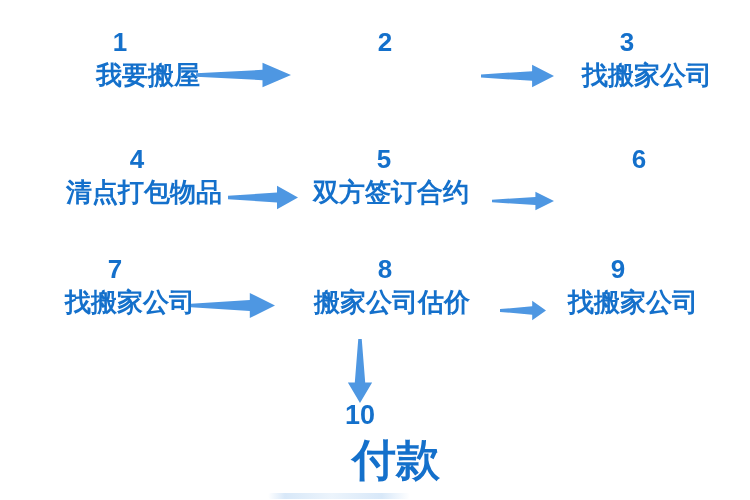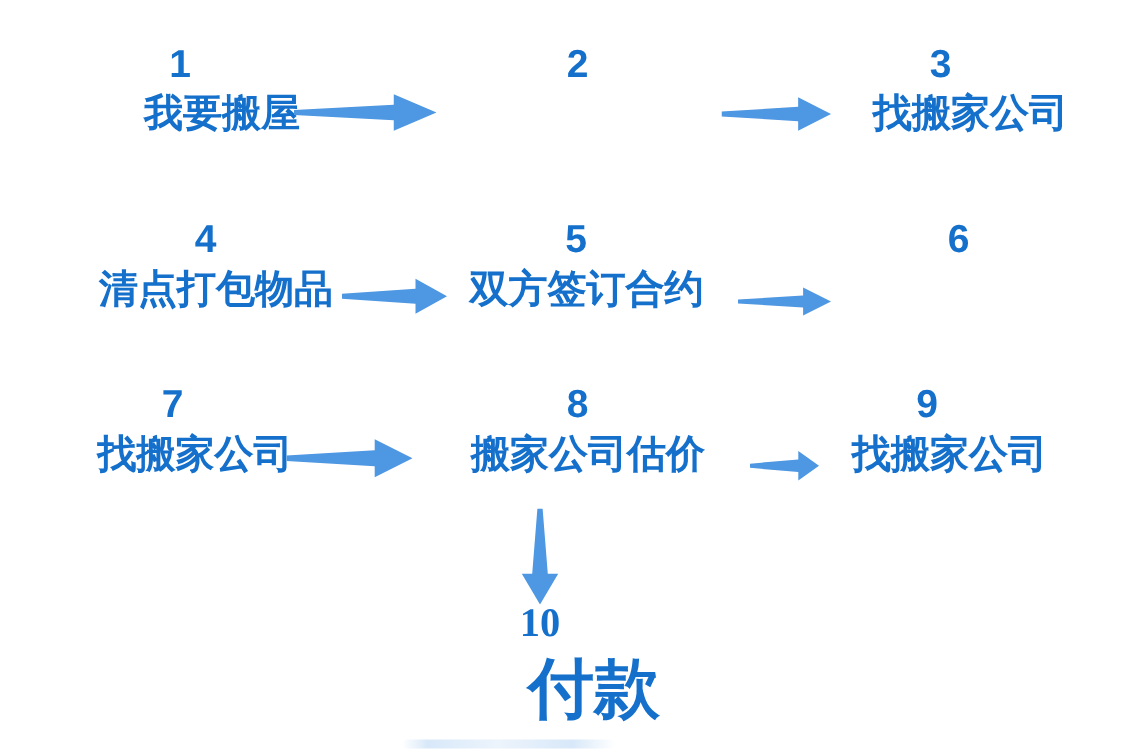--- a/index.html
+++ b/index.html
@@ -25,21 +25,21 @@
     font-size: 26px;
     line-height: 1;
   }
   .step .lbl {
     font-size: 26px;
     line-height: 1;
     margin-top: 7px;
     white-space: nowrap;
     text-align: right;
   }
-  .step.final .num { font-size: 27px; font-family: Liberation Serif, serif; }
+  .step.final .num { font-size: 27px; }
   .step.final .lbl { font-size: 44px; margin-top: 9px; }
 
   
   .s1  { left: 40px;  top: 29px;  width: 160px; }
   .s2  { left: 300px; top: 29px;  width: 170px; }
   .s3  { left: 542px; top: 29px;  width: 170px; }
   .s4  { left: 52px;  top: 146px; width: 170px; }
   .s5  { left: 299px; top: 146px; width: 170px; }
   .s6  { left: 554px; top: 146px; width: 170px; }
   .s7  { left: 35px;  top: 256px; width: 160px; }

